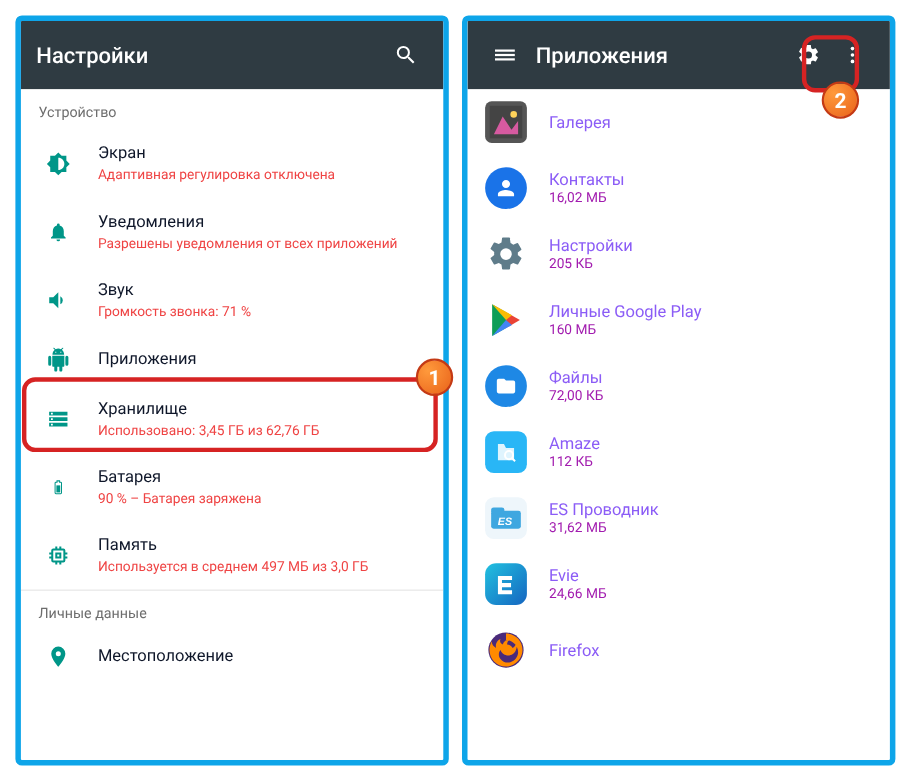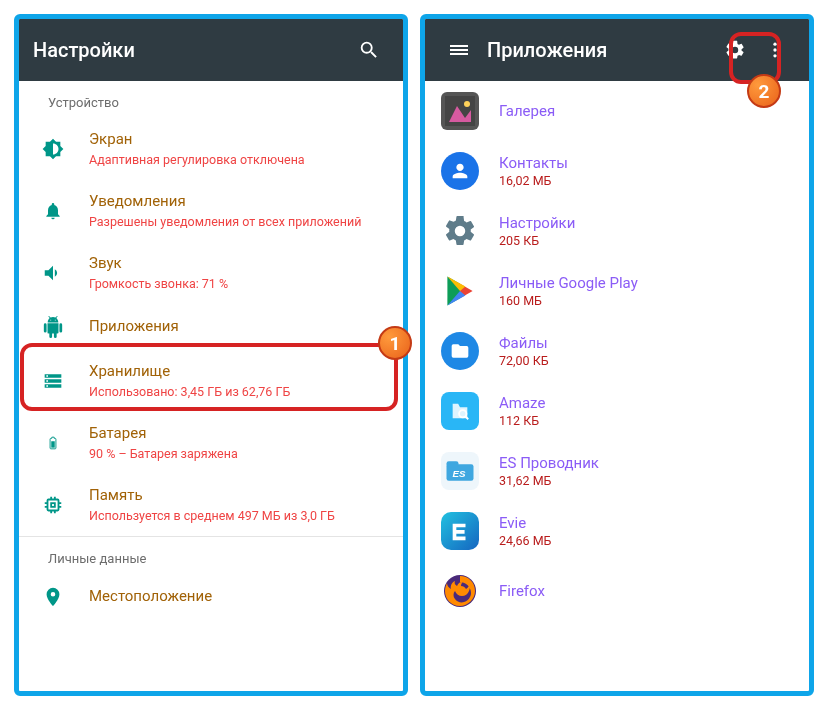--- a/index.html
+++ b/index.html
@@ -46,42 +46,42 @@
     align-items: center;
     justify-content: center;
     cursor: pointer;
   }
   .appbar .hamburger .bar { width:18px;height:2px;background:#fff;margin:2px 0;}
   .appbar svg { fill: #fff; }
   .content { overflow-y: hidden; height: calc(100% - 62px); }
   .section-header {
     font-size: 13px;
     color: #6d6d6d;
-    padding: 14px 29px 8px;
+    padding: 14px 16px 8px;
     border-top: 1px solid #e4e4e4;
   }
   .section-header.first { border-top: none; }
   .row {
     display: flex;
     align-items: center;
     padding: 12px 14px;
     cursor: pointer;
     position: relative;
   }
   .row .ic {
     width: 40px;
     display: flex;
     align-items: center;
     justify-content: center;
     margin-right: 16px;
   }
   .row .txt { flex: 1; min-width: 0; }
   .row .primary {
     font-size: 15px;
-    color: #a16207;
+    color: #0f172a;
     line-height: 1.3;
   }
   .row .secondary {
     font-size: 12.5px;
     color: #ef4444;
     line-height: 1.4;
     margin-top: 1px;
   }
   .teal { fill: #009688; }
   .appicon {
@@ -124,21 +124,21 @@
   .badge1 { left: 378px; top: 326px; }
   .badge2 { left: 747px; top: 74px; }
   
   .app-row {
     display: flex; align-items: center;
     padding: 11px 16px;
     cursor: pointer;
   }
   .app-row .appicon { margin-right: 20px; }
   .app-row .primary { font-size: 15px; color: #8b5cf6; }
-  .app-row .secondary { font-size: 12.5px; color: #b91c1c; margin-top:1px; }
+  .app-row .secondary { font-size: 12.5px; color: #a21caf; margin-top:1px; }
 </style>
 </head>
 <body>
 
 <div class="wrap">
 
   <div class="phone">
     <div class="appbar">
       <div class="title">Настройки</div>
       <div class="icon-btn">

